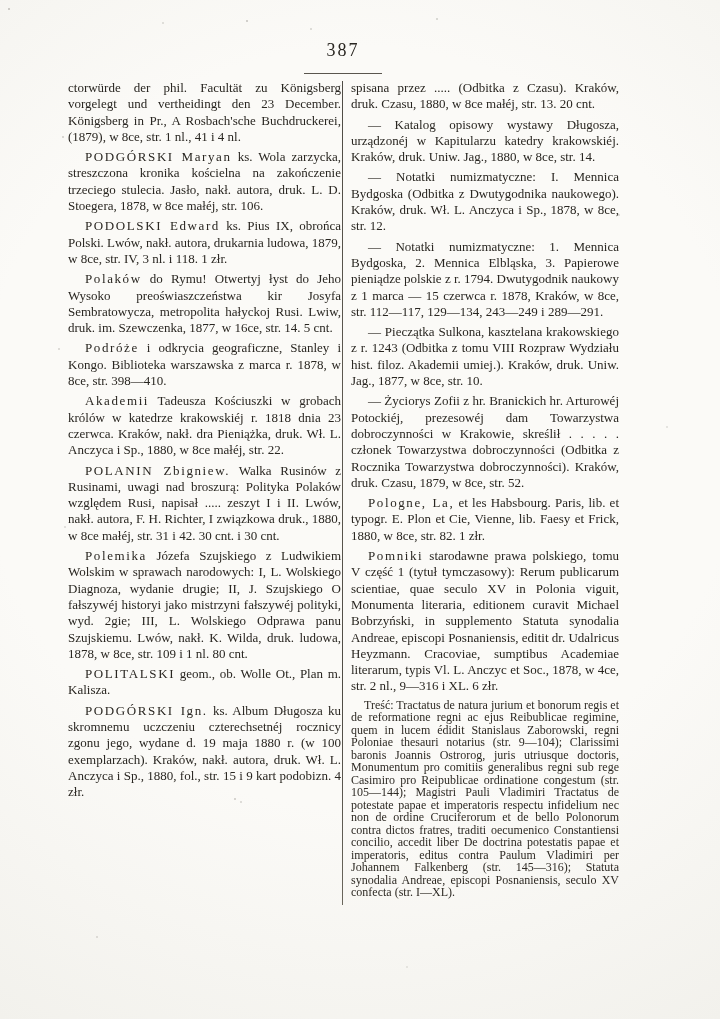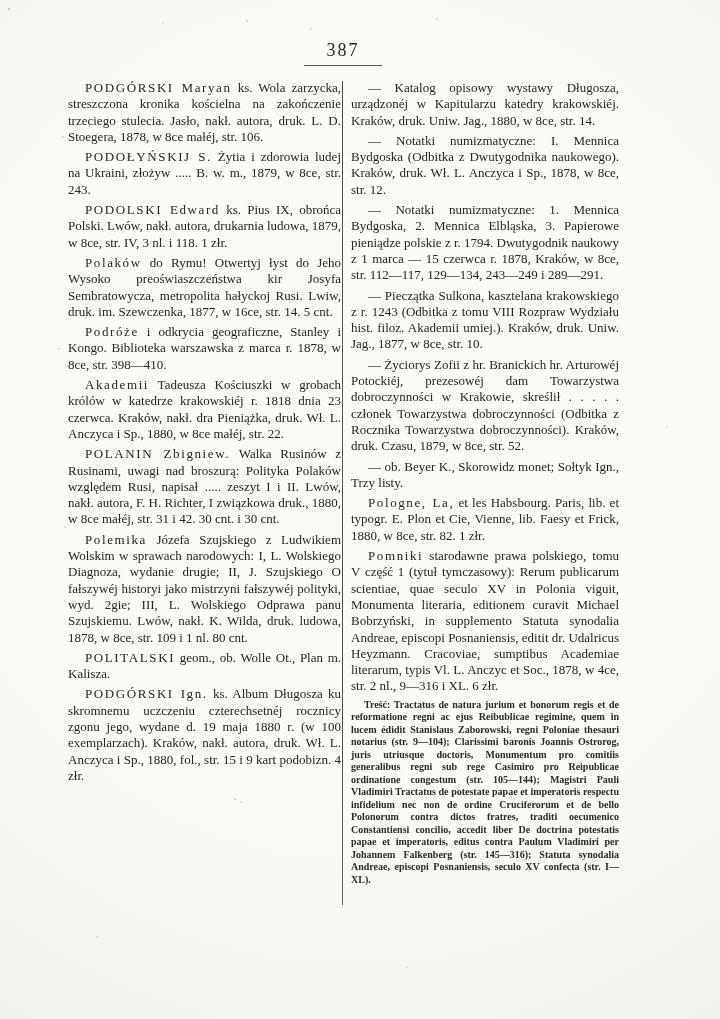--- a/index.html
+++ b/index.html
@@ -5,38 +5,38 @@
   html,body { margin:0; padding:0; }
   .page {
     position:relative; width:720px; height:1019px; overflow:hidden;
     background: radial-gradient(circle at 50% 42%, #fbfaf7 55%, #f2f1ec 100%);
     font-family:"Liberation Serif", "DejaVu Serif", serif;
     color:#292621;
   }
   .pagenum {
     position:absolute; left:304px; top:40px; width:78px;
     text-align:center; font-size:18px; letter-spacing:2px;
-    padding-bottom:4px; border-bottom:1.5px solid #5a564e;
+    padding-bottom:12px; border-bottom:1.5px solid #5a564e;
   }
   .divider {
     position:absolute; left:342px; top:81px; width:1.4px; height:824px;
     background:linear-gradient(#4f4c45, #5d5950 40%, #4f4c45 75%, #6a665c);
   }
   .col {
     position:absolute; top:80px; text-align:justify;
     font-size:13px; line-height:16.3px;
   }
   .col-left  { left:68px;  width:273px; }
   .col-right { left:351px; width:268px; }
   .entry { margin:0 0 4px 0; text-indent:17px; }
   .entry.noindent { text-indent:0; }
   .lead { letter-spacing:1.6px; }
   .fine {
     margin:3px 0 12px 0; text-indent:13px; text-align:justify;
-    font-size:10px; line-height:12.5px; font-weight:bold; color:#2e2a24;
+    font-size:12px; line-height:12.5px; font-weight:normal; color:#2e2a24;
   }
   .noise {
     position:absolute; left:8px; top:8px; width:2px; height:2px; border-radius:50%;
     background:rgba(60,55,45,.3);
     box-shadow:
       238px 12px 0 rgba(60,55,45,.28), 302px 20px 0 rgba(60,55,45,.2),
       428px 10px 0 rgba(60,55,45,.22), 54px 128px 0 rgba(60,55,45,.24),
       50px 340px 0 rgba(60,55,45,.2),  56px 518px 0 rgba(60,55,45,.18),
       226px 790px 0 rgba(60,55,45,.26), 232px 793px 0 rgba(60,55,45,.2),
       610px 206px 0 rgba(60,55,45,.2),  658px 418px 0 rgba(60,55,45,.15),
@@ -48,36 +48,36 @@
 <body>
 
 <div class="page">
   <div class="noise"></div>
 
   <div class="pagenum">387</div>
 
   <div class="divider"></div>
 
   <div class="col col-left">
+    <p class="entry noindent"><span>ctorwürde der phil. Facultät zu Königsberg vorgelegt und vertheidingt den 23 December. Königsberg in Pr., A Rosbach'sche Buchdruckerei, (1879), w 8ce, str. 1 nl., 41 i 4 nl.</span></p>
     <p class="entry"><span class="lead">PODGÓRSKI Maryan</span> <span>ks. Wola zarzycka, streszczona kronika kościelna na zakończenie trzeciego stulecia. Jasło, nakł. autora, druk. L. D. Stoegera, 1878, w 8ce małéj, str. 106.</span></p>
-    <p class="entry"><span class="lead">PODOŁYŃSKIJ S.</span> <span>Żytia i zdorowia ludej na Ukraini, złożyw ..... B. w. m., 1879, w 8ce, str. 243.</span></p>
     <p class="entry"><span class="lead">PODOLSKI Edward</span> <span>ks. Pius IX, obrońca Polski. Lwów, nakł. autora, drukarnia ludowa, 1879, w 8ce, str. IV, 3 nl. i 118. 1 złr.</span></p>
     <p class="entry"><span class="lead">Polaków</span> <span>do Rymu! Otwertyj łyst do Jeho Wysoko preoświaszczeństwa kir Josyfa Sembratowycza, metropolita hałyckoj Rusi. Lwiw, druk. im. Szewczenka, 1877, w 16ce, str. 14. 5 cnt.</span></p>
     <p class="entry"><span class="lead">Podróże</span> <span>i odkrycia geograficzne, Stanley i Kongo. Biblioteka warszawska z marca r. 1878, w 8ce, str. 398—410.</span></p>
     <p class="entry"><span class="lead">Akademii</span> <span>Tadeusza Kościuszki w grobach królów w katedrze krakowskiéj r. 1818 dnia 23 czerwca. Kraków, nakł. dra Pieniążka, druk. Wł. L. Anczyca i Sp., 1880, w 8ce małéj, str. 22.</span></p>
     <p class="entry"><span class="lead">POLANIN Zbigniew.</span> <span>Walka Rusinów z Rusinami, uwagi nad broszurą: Polityka Polaków względem Rusi, napisał ..... zeszyt I i II. Lwów, nakł. autora, F. H. Richter, I związkowa druk., 1880, w 8ce małéj, str. 31 i 42. 30 cnt. i 30 cnt.</span></p>
     <p class="entry"><span class="lead">Polemika</span> <span>Józefa Szujskiego z Ludwikiem Wolskim w sprawach narodowych: I, L. Wolskiego Diagnoza, wydanie drugie; II, J. Szujskiego O fałszywéj historyi jako mistrzyni fałszywéj polityki, wyd. 2gie; III, L. Wolskiego Odprawa panu Szujskiemu. Lwów, nakł. K. Wilda, druk. ludowa, 1878, w 8ce, str. 109 i 1 nl. 80 cnt.</span></p>
     <p class="entry"><span class="lead">POLITALSKI</span> <span>geom., ob. Wolle Ot., Plan m. Kalisza.</span></p>
     <p class="entry"><span class="lead">PODGÓRSKI Ign.</span> <span>ks. Album Długosza ku skromnemu uczczeniu czterechsetnéj rocznicy zgonu jego, wydane d. 19 maja 1880 r. (w 100 exemplarzach). Kraków, nakł. autora, druk. Wł. L. Anczyca i Sp., 1880, fol., str. 15 i 9 kart podobizn. 4 złr.</span></p>
   </div>
 
   <div class="col col-right">
+    <p class="entry noindent"><span>spisana przez ..... (Odbitka z Czasu). Kraków, druk. Czasu, 1880, w 8ce małéj, str. 13. 20 cnt.</span></p>
     <p class="entry"><span>— Katalog opisowy wystawy Długosza, urządzonéj w Kapitularzu katedry krakowskiéj. Kraków, druk. Uniw. Jag., 1880, w 8ce, str. 14.</span></p>
     <p class="entry"><span>— Notatki numizmatyczne: I. Mennica Bydgoska (Odbitka z Dwutygodnika naukowego). Kraków, druk. Wł. L. Anczyca i Sp., 1878, w 8ce, str. 12.</span></p>
     <p class="entry"><span>— Notatki numizmatyczne: 1. Mennica Bydgoska, 2. Mennica Elbląska, 3. Papierowe pieniądze polskie z r. 1794. Dwutygodnik naukowy z 1 marca — 15 czerwca r. 1878, Kraków, w 8ce, str. 112—117, 129—134, 243—249 i 289—291.</span></p>
     <p class="entry"><span>— Pieczątka Sulkona, kasztelana krakowskiego z r. 1243 (Odbitka z tomu VIII Rozpraw Wydziału hist. filoz. Akademii umiej.). Kraków, druk. Uniw. Jag., 1877, w 8ce, str. 10.</span></p>
     <p class="entry"><span>— Życiorys Zofii z hr. Branickich hr. Arturowéj Potockiéj, prezesowéj dam Towarzystwa dobroczynności w Krakowie, skreślił . . . . . członek Towarzystwa dobroczynności (Odbitka z Rocznika Towarzystwa dobroczynności). Kraków, druk. Czasu, 1879, w 8ce, str. 52.</span></p>
-    <p class="entry"><span>— ob. Beyer K., Skorowidz monet; Sołtyk Ign., Trzy listy.</span></p>
     <p class="entry"><span class="lead">Pologne, La,</span> <span>et les Habsbourg. Paris, lib. et typogr. E. Plon et Cie, Vienne, lib. Faesy et Frick, 1880, w 8ce, str. 82. 1 złr.</span></p>
     <p class="entry"><span class="lead">Pomniki</span> <span>starodawne prawa polskiego, tomu V część 1 (tytuł tymczasowy): Rerum publicarum scientiae, quae seculo XV in Polonia viguit, Monumenta literaria, editionem curavit Michael Bobrzyński, in supplemento Statuta synodalia Andreae, episcopi Posnaniensis, editit dr. Udalricus Heyzmann. Cracoviae, sumptibus Academiae literarum, typis Vl. L. Anczyc et Soc., 1878, w 4ce, str. 2 nl., 9—316 i XL. 6 złr.</span></p>
     <p class="fine">Treść: Tractatus de natura jurium et bonorum regis et de reformatione regni ac ejus Reibublicae regimine, quem in lucem édidit Stanislaus Zaborowski, regni Poloniae thesauri notarius (str. 9—104); Clarissimi baronis Joannis Ostrorog, juris utriusque doctoris, Monumentum pro comitiis generalibus regni sub rege Casimiro pro Reipublicae ordinatione congestum (str. 105—144); Magistri Pauli Vladimiri Tractatus de potestate papae et imperatoris respectu infidelium nec non de ordine Cruciferorum et de bello Polonorum contra dictos fratres, traditi oecumenico Constantiensi concilio, accedit liber De doctrina potestatis papae et imperatoris, editus contra Paulum Vladimiri per Johannem Falkenberg (str. 145—316); Statuta synodalia Andreae, episcopi Posnaniensis, seculo XV confecta (str. I—XL).</p>
   </div>
 </div>
 
 </body></html>

